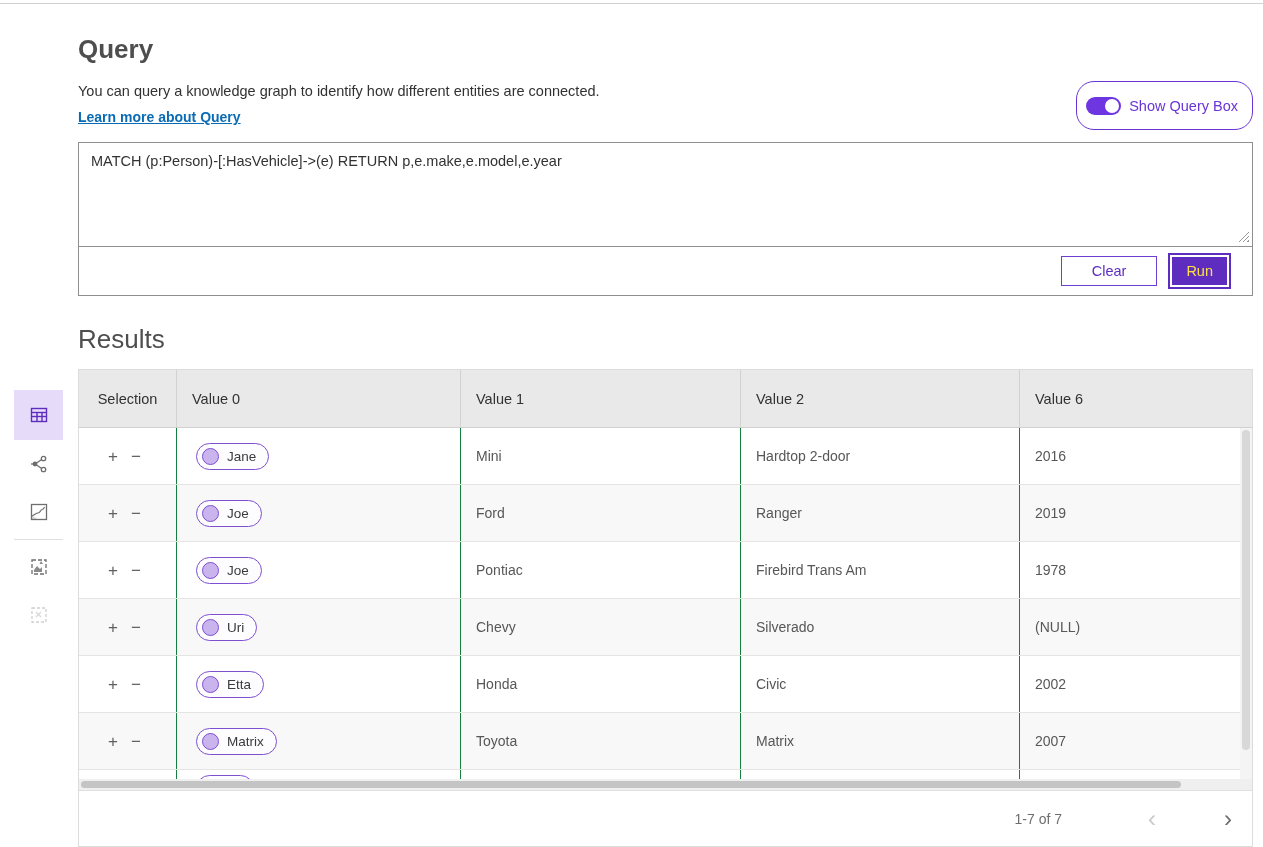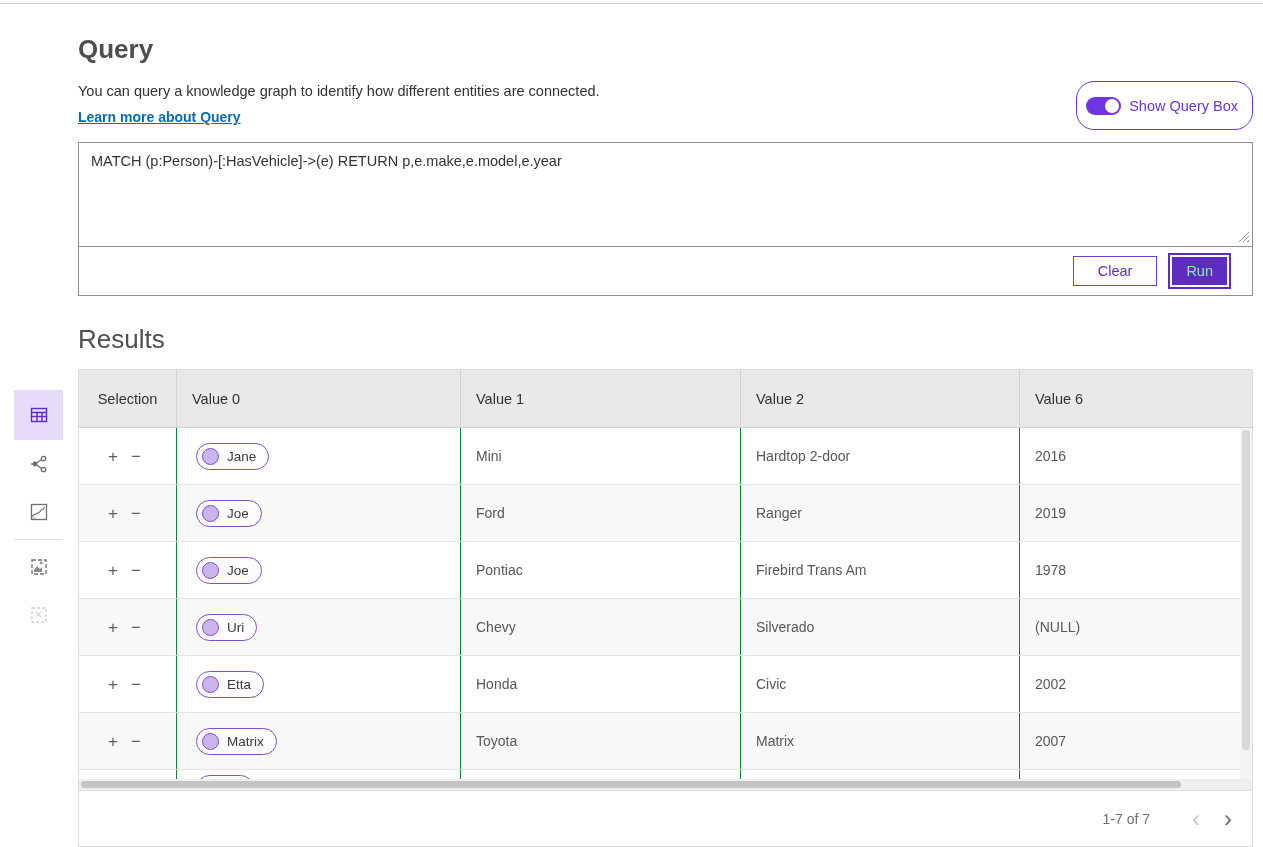--- a/index.html
+++ b/index.html
@@ -26,22 +26,22 @@
   .query-box { margin-top: 16px; border: 1px solid #8f8f8f; background: #fff; }
   .query-textarea-wrap { position: relative; }
   .query-textarea { display: block; width: 100%; height: 103px; border: none; outline: none; resize: none;
                     padding: 10px 12px; font-size: 14.5px; color: #323232; font-family: "Liberation Sans", sans-serif; }
   .resize-handle { position: absolute; right: 3px; bottom: 4px; width: 11px; height: 11px;
                    background: repeating-linear-gradient(135deg, transparent 0 2px, #9a9a9a 2px 3px);
                    clip-path: polygon(100% 0, 100% 100%, 0 100%); cursor: nwse-resize; }
   .query-footer { border-top: 1px solid #8f8f8f; height: 49px; display: flex; justify-content: flex-end;
                   align-items: center; padding-right: 20px; gap: 13px; }
   .btn-clear { background: #fff; border: 1px solid #6d3fd1; color: #5e2cbe; font-size: 14.5px;
-               padding: 6px 24px; cursor: pointer; font-family: "Liberation Sans", sans-serif; }
-  .btn-run { background: #5e2cbe; color: #86efac; border: 2px solid #fff; box-shadow: 0 0 0 2px #5e2cbe;
+               padding: 6px 30px; cursor: pointer; font-family: "Liberation Sans", sans-serif; }
+  .btn-run { background: #5e2cbe; color: #fde047; border: 2px solid #fff; box-shadow: 0 0 0 2px #5e2cbe;
              font-size: 14.5px; padding: 6px 14px; margin-right: 3px; cursor: pointer;
              font-family: "Liberation Sans", sans-serif; }
 
   .results-title { margin-top: 28px; font-size: 26px; font-weight: normal; color: #4e4e4e; }
 
   
   .results-card { margin-top: 14px; border: 1px solid #dcdcdc; background: #fff; position: relative; }
   .tbl-header, .tbl-row { display: grid; grid-template-columns: 97px 284px 280px 279px 1fr; }
   .tbl-header { background: #e9e9e9; height: 57px; font-size: 14.5px; color: #323232; }
   .tbl-header .hcell { display: flex; align-items: center; padding-left: 15px; border-left: 1px solid #d2d2d2; }
@@ -63,21 +63,21 @@
   .row-partial .cell-v0 { align-items: flex-start; padding-top: 5px; }
 
   
   .v-scroll { position: absolute; top: 58px; right: 0; width: 12px; height: 351px; background: #f4f4f4; }
   .v-scroll .v-thumb { position: absolute; top: 2px; left: 2px; width: 8px; height: 320px; background: #d8d8d8; border-radius: 4px; }
   .h-scroll { position: relative; height: 11px; background: #efefef; }
   .h-scroll .h-thumb { position: absolute; top: 2px; left: 2px; height: 7px; width: 1100px; background: #c4c4c4; border-radius: 4px; }
 
   
   .tbl-footer { height: 56px; background: #fff; border-top: 1px solid #e0e0e0; display: flex;
-                align-items: center; justify-content: flex-end; padding-right: 20px; font-size: 14px; color: #6e6e6e; }
+                align-items: center; justify-content: flex-end; padding-right: 20px; font-size: 14px; color: #6e6e6e; gap: 44px; }
   .page-range { margin-right: 42px; }
   .chev { font-size: 24px; line-height: 1; cursor: pointer; color: #6e6e6e; font-weight: normal; }
   .chev.disabled { color: #c9c9c9; cursor: default; }
   .chev + .chev { margin-left: 24px; }
 
   
   .side-tools { position: absolute; left: 14px; top: 390px; width: 49px; display: flex; flex-direction: column; align-items: stretch; }
   .tool { height: 48px; display: flex; align-items: center; justify-content: center; cursor: pointer; }
   .tool.selected { background: #e6dcfa; height: 50px; }
   .tool svg { display: block; }

